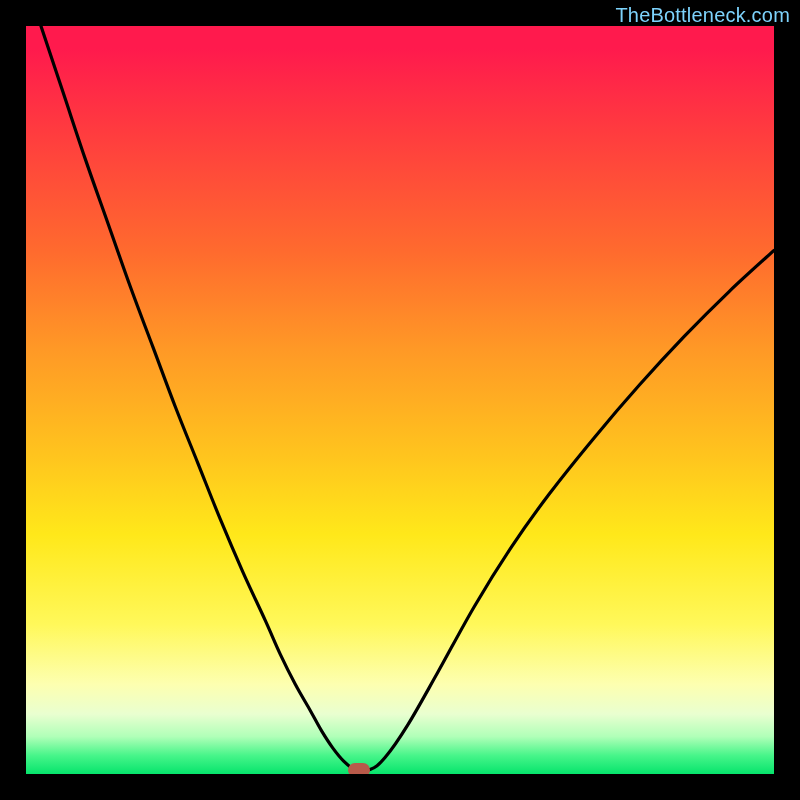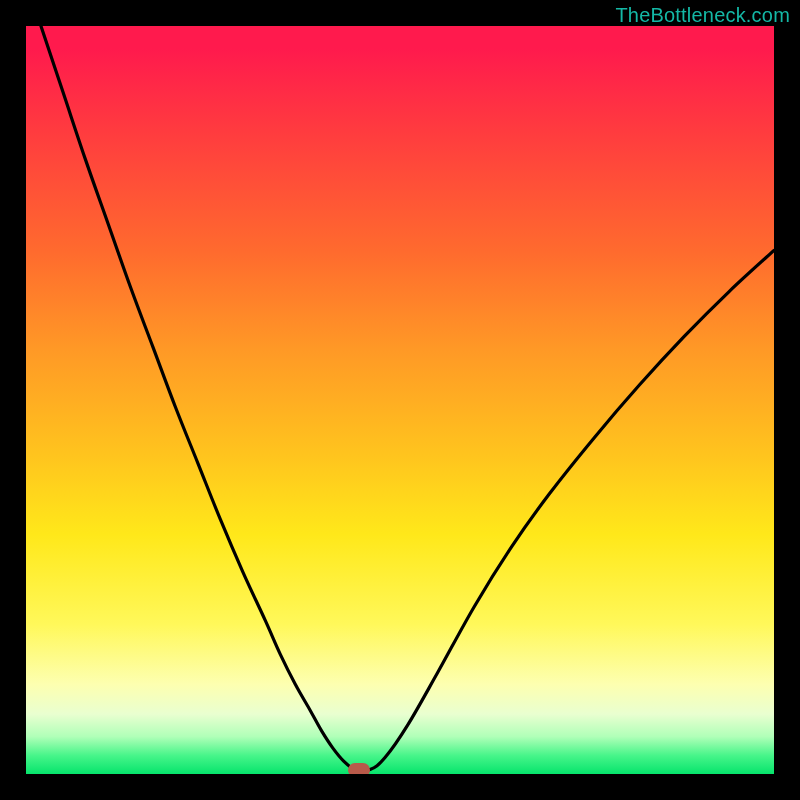--- a/index.html
+++ b/index.html
@@ -62,21 +62,21 @@
     width: 22px;
     height: 14px;
     border-radius: 7px;
     background: #b85a4a;
     transform: translate(-50%, -50%);
   }
   .watermark {
     position: absolute;
     top: 4px;
     right: 10px;
-    color: #14b8a6;
+    color: #7dd3fc;
     font-size: 20px;
     font-weight: 500;
     letter-spacing: 0.2px;
     margin-left: 12px;
   }
 </style>
 </head>
 <body>
 
 <div class="frame">

